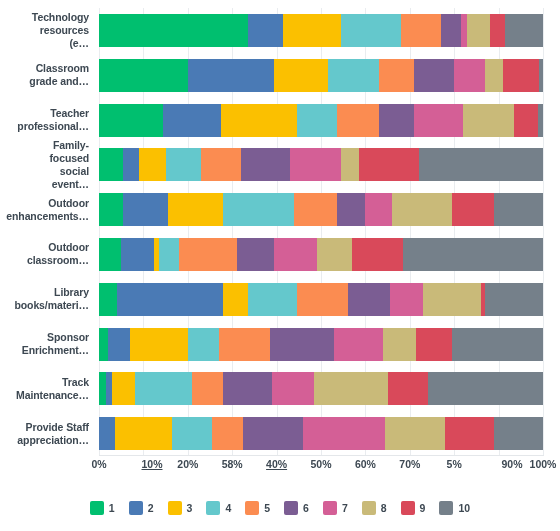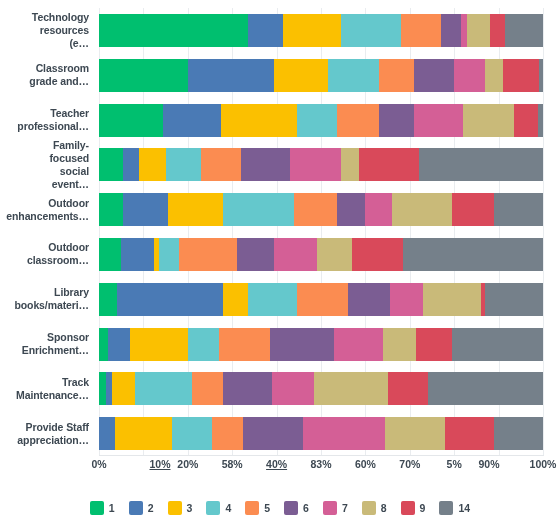--- a/index.html
+++ b/index.html
@@ -317,29 +317,29 @@
         <div>Maintenance…</div>
       </div>
       <div class="ylabel" style="top: 420.6px;">
         <div>Provide Staff</div>
         <div>appreciation…</div>
       </div>
     </div>
 
   <div class="xticks-layer" id="xticks-layer">
       <div class="xtick" style="left: 99px;">0%</div>
-      <div class="xtick" style="left: 160px; text-decoration: underline;">10%</div>
+      <div class="xtick" style="left: 152px; text-decoration: underline;">10%</div>
       <div class="xtick" style="left: 187.8px;">20%</div>
       <div class="xtick" style="left: 232.2px;">58%</div>
       <div class="xtick" style="left: 276.6px; text-decoration: underline;">40%</div>
-      <div class="xtick" style="left: 321px;">83%</div>
+      <div class="xtick" style="left: 321px;">50%</div>
       <div class="xtick" style="left: 365.4px;">60%</div>
       <div class="xtick" style="left: 409.8px;">70%</div>
       <div class="xtick" style="left: 454.2px;">5%</div>
-      <div class="xtick" style="left: 489px;">90%</div>
+      <div class="xtick" style="left: 512px;">90%</div>
       <div class="xtick" style="left: 543px;">100%</div>
     </div>
 
   <div class="legend" id="legend">
       <div class="legend-item">
         <span class="legend-swatch" style="background: rgb(0, 191, 111);"></span>
         <span class="legend-text">1</span>
       </div>
       <div class="legend-item">
         <span class="legend-swatch" style="background: rgb(74, 122, 181);"></span>
@@ -368,17 +368,17 @@
       <div class="legend-item">
         <span class="legend-swatch" style="background: rgb(201, 186, 121);"></span>
         <span class="legend-text">8</span>
       </div>
       <div class="legend-item">
         <span class="legend-swatch" style="background: rgb(217, 73, 90);"></span>
         <span class="legend-text">9</span>
       </div>
       <div class="legend-item">
         <span class="legend-swatch" style="background: rgb(117, 128, 138);"></span>
-        <span class="legend-text">14</span>
+        <span class="legend-text">10</span>
       </div>
     </div>
 
 </div>
 
 </body></html>

